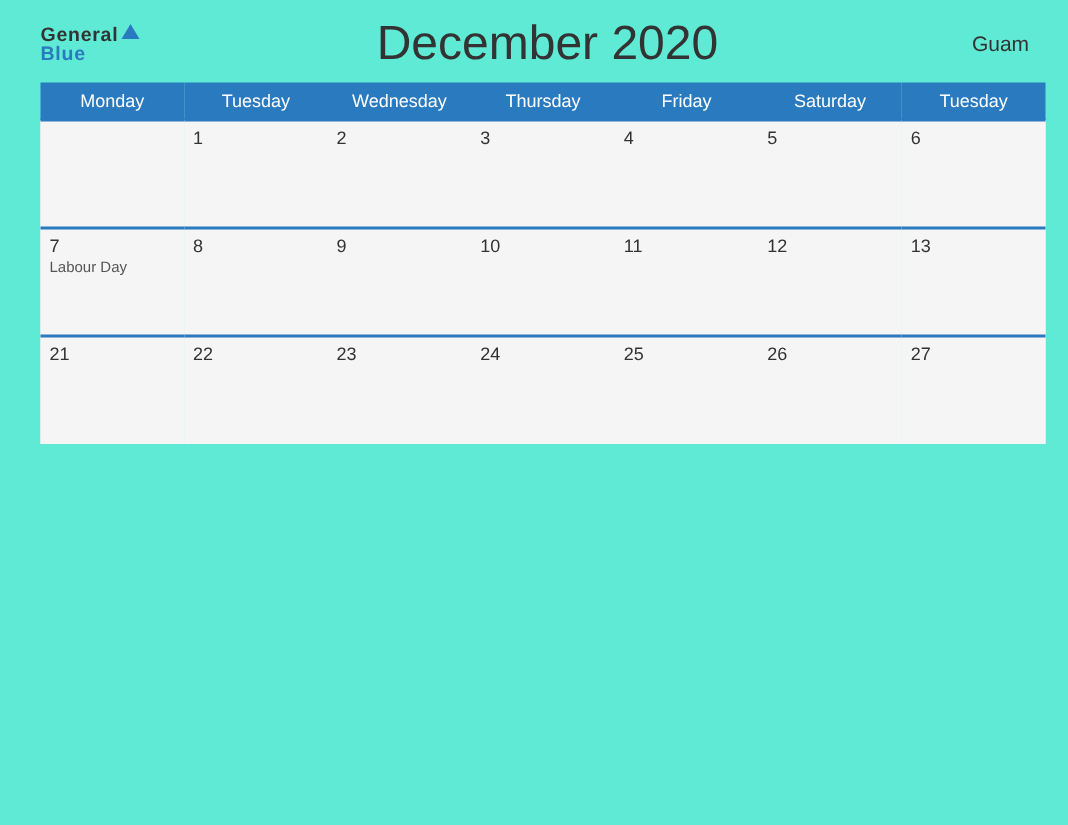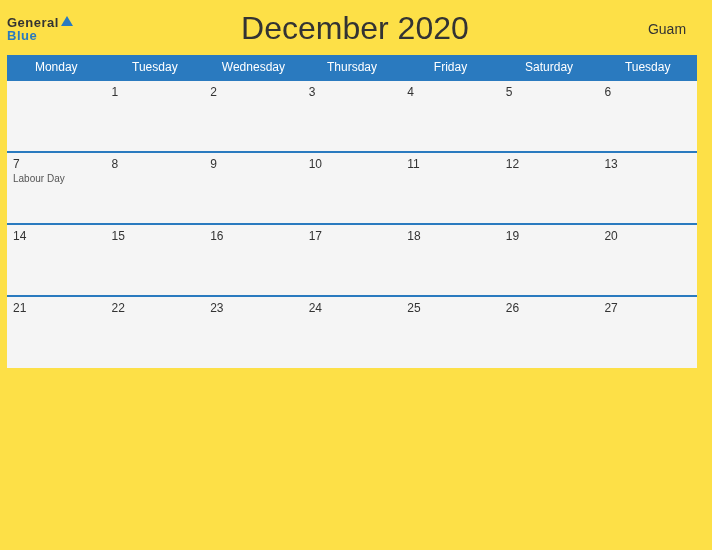--- a/index.html
+++ b/index.html
@@ -6,22 +6,22 @@
     body {
       font-family: Arial, sans-serif;
       background: #fff;
       width: 712px;
       height: 550px;
       overflow: hidden;
     }
     .calendar-container {
       width: 712px;
       height: 550px;
-      background: #fde047;
-      padding: 10px 15px 10px 7px;
+      background: #5eead4;
+      padding: 10px 15px 10px 27px;
     }
     .header {
       display: flex;
       align-items: center;
       justify-content: space-between;
       margin-bottom: 8px;
     }
     .logo {
       display: flex;
       flex-direction: column;
@@ -184,43 +184,20 @@
           </td>
           <td>
             <span class="day-number">12</span>
           </td>
           <td>
             <span class="day-number">13</span>
           </td>
         </tr>
         <tr>
           <td>
-            <span class="day-number">14</span>
-          </td>
-          <td>
-            <span class="day-number">15</span>
-          </td>
-          <td>
-            <span class="day-number">16</span>
-          </td>
-          <td>
-            <span class="day-number">17</span>
-          </td>
-          <td>
-            <span class="day-number">18</span>
-          </td>
-          <td>
-            <span class="day-number">19</span>
-          </td>
-          <td>
-            <span class="day-number">20</span>
-          </td>
-        </tr>
-        <tr>
-          <td>
             <span class="day-number">21</span>
           </td>
           <td>
             <span class="day-number">22</span>
           </td>
           <td>
             <span class="day-number">23</span>
           </td>
           <td>
             <span class="day-number">24</span>

